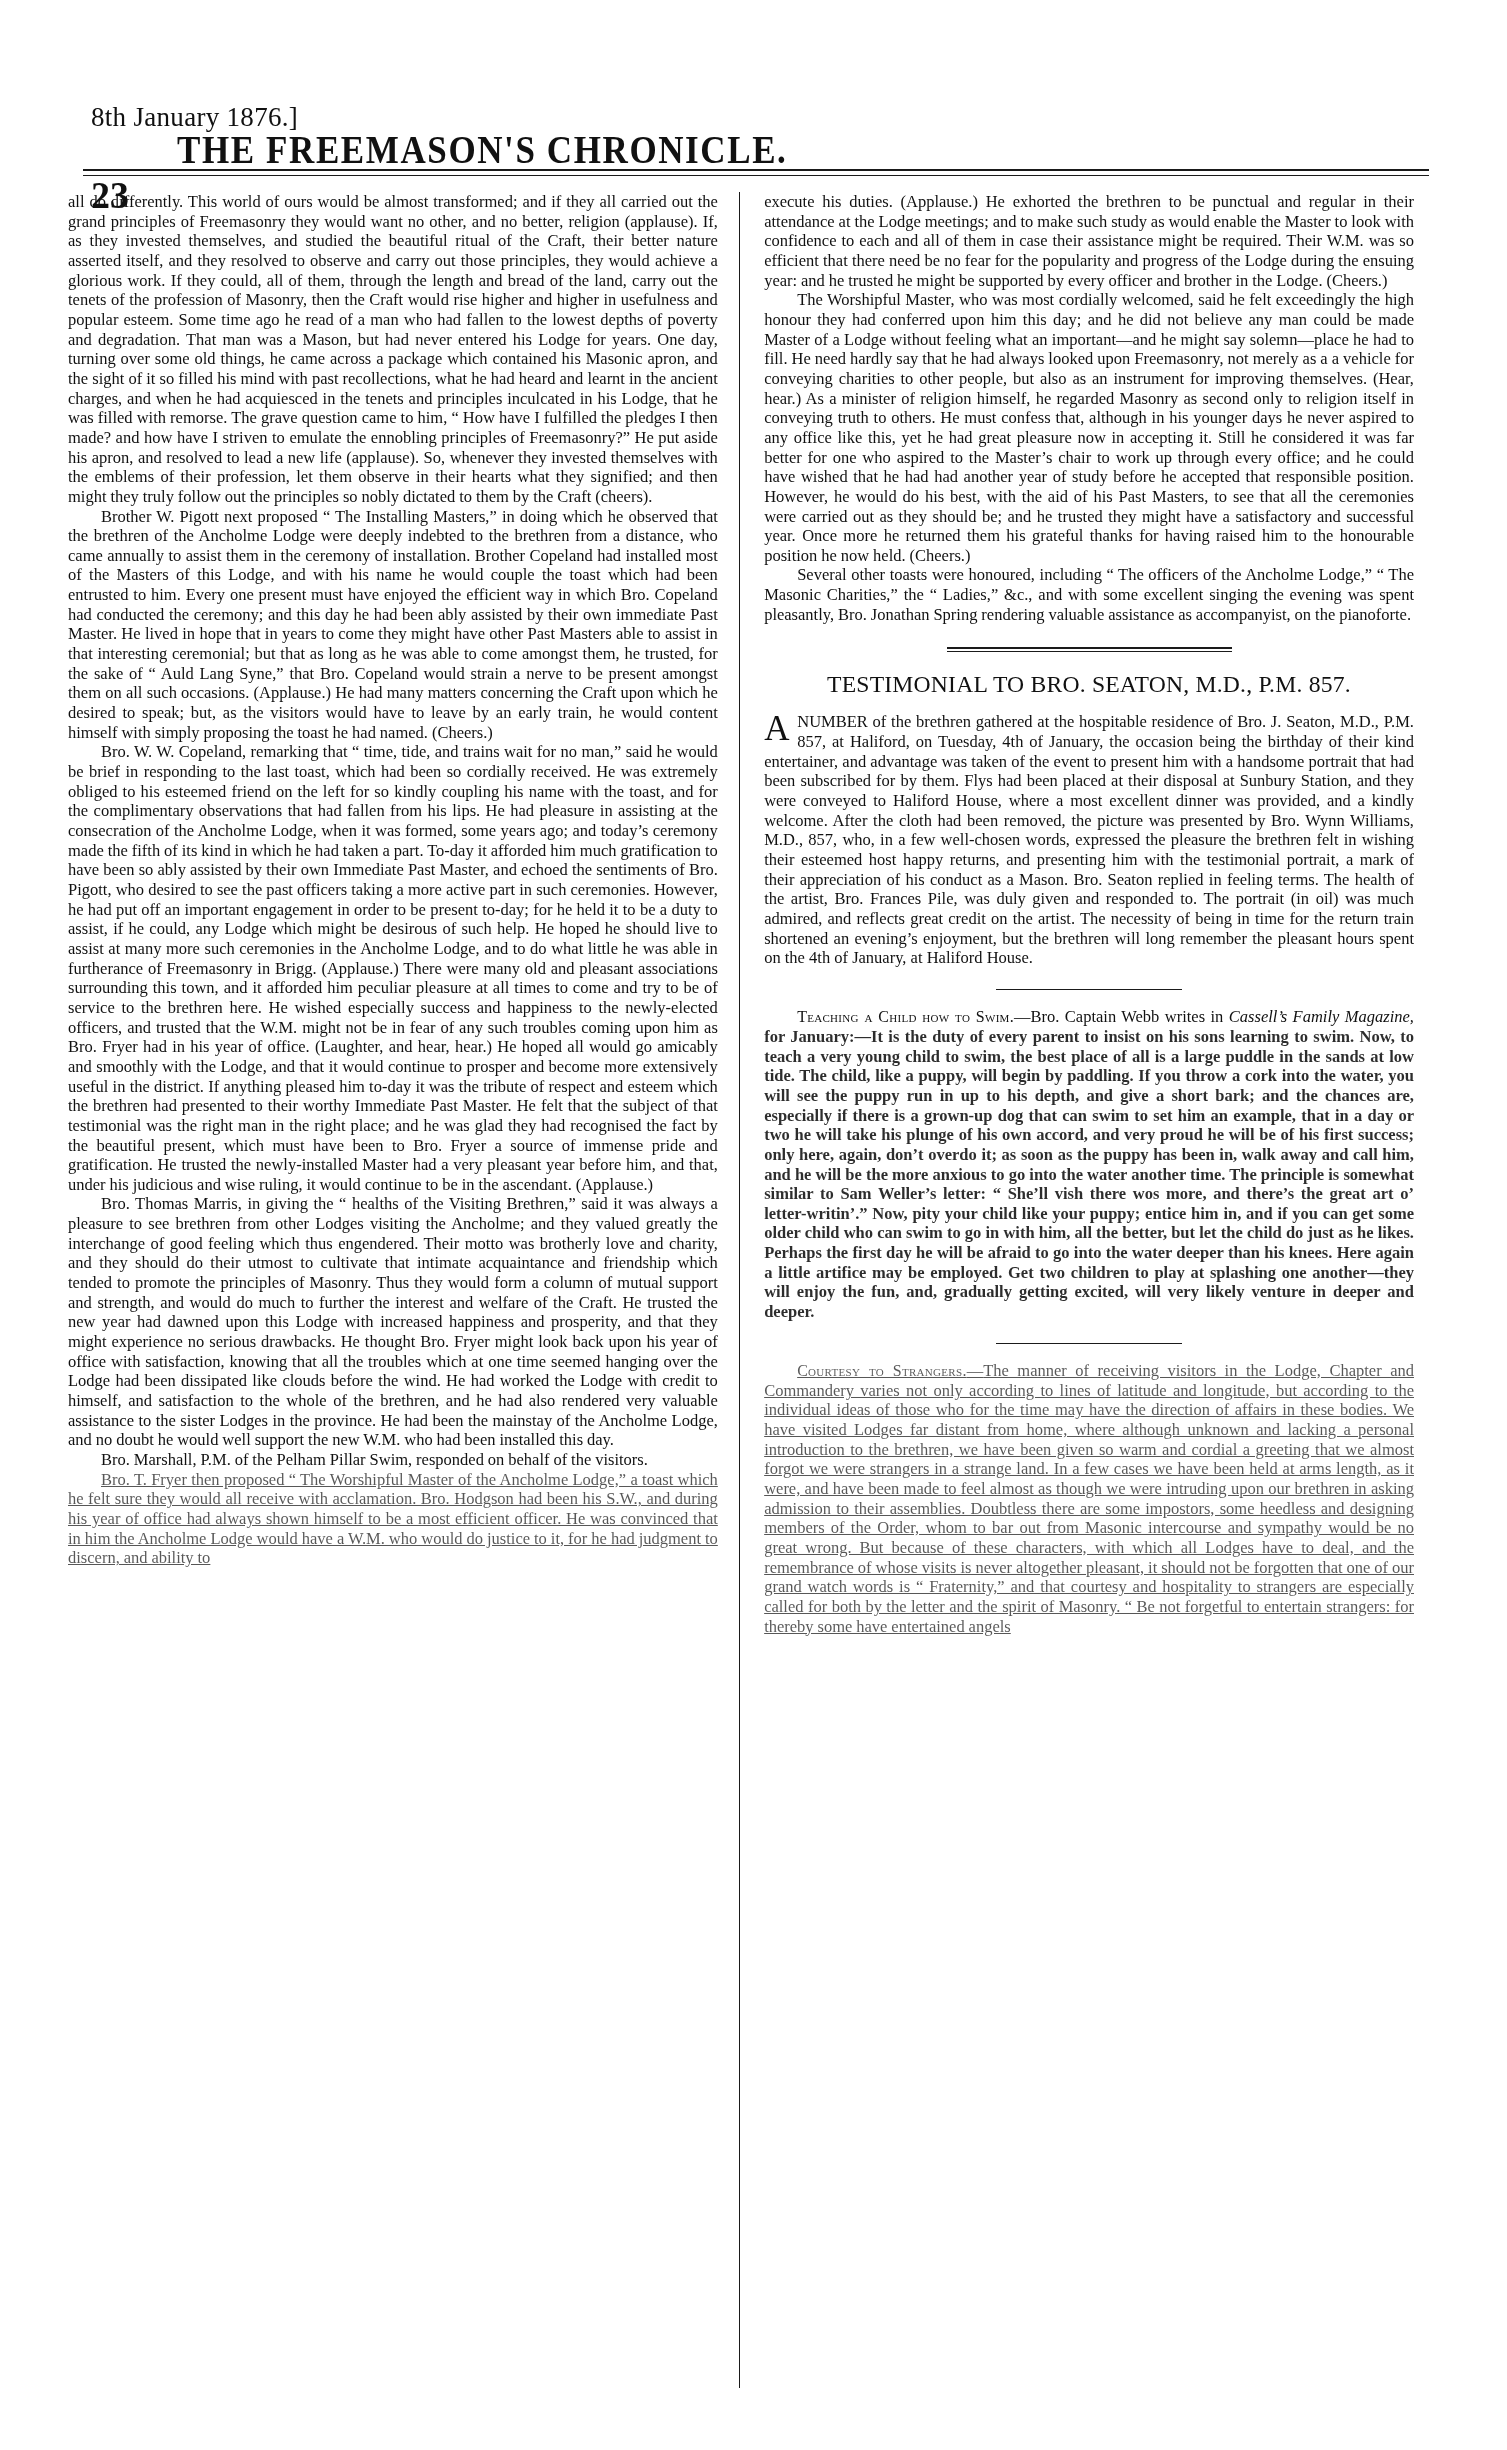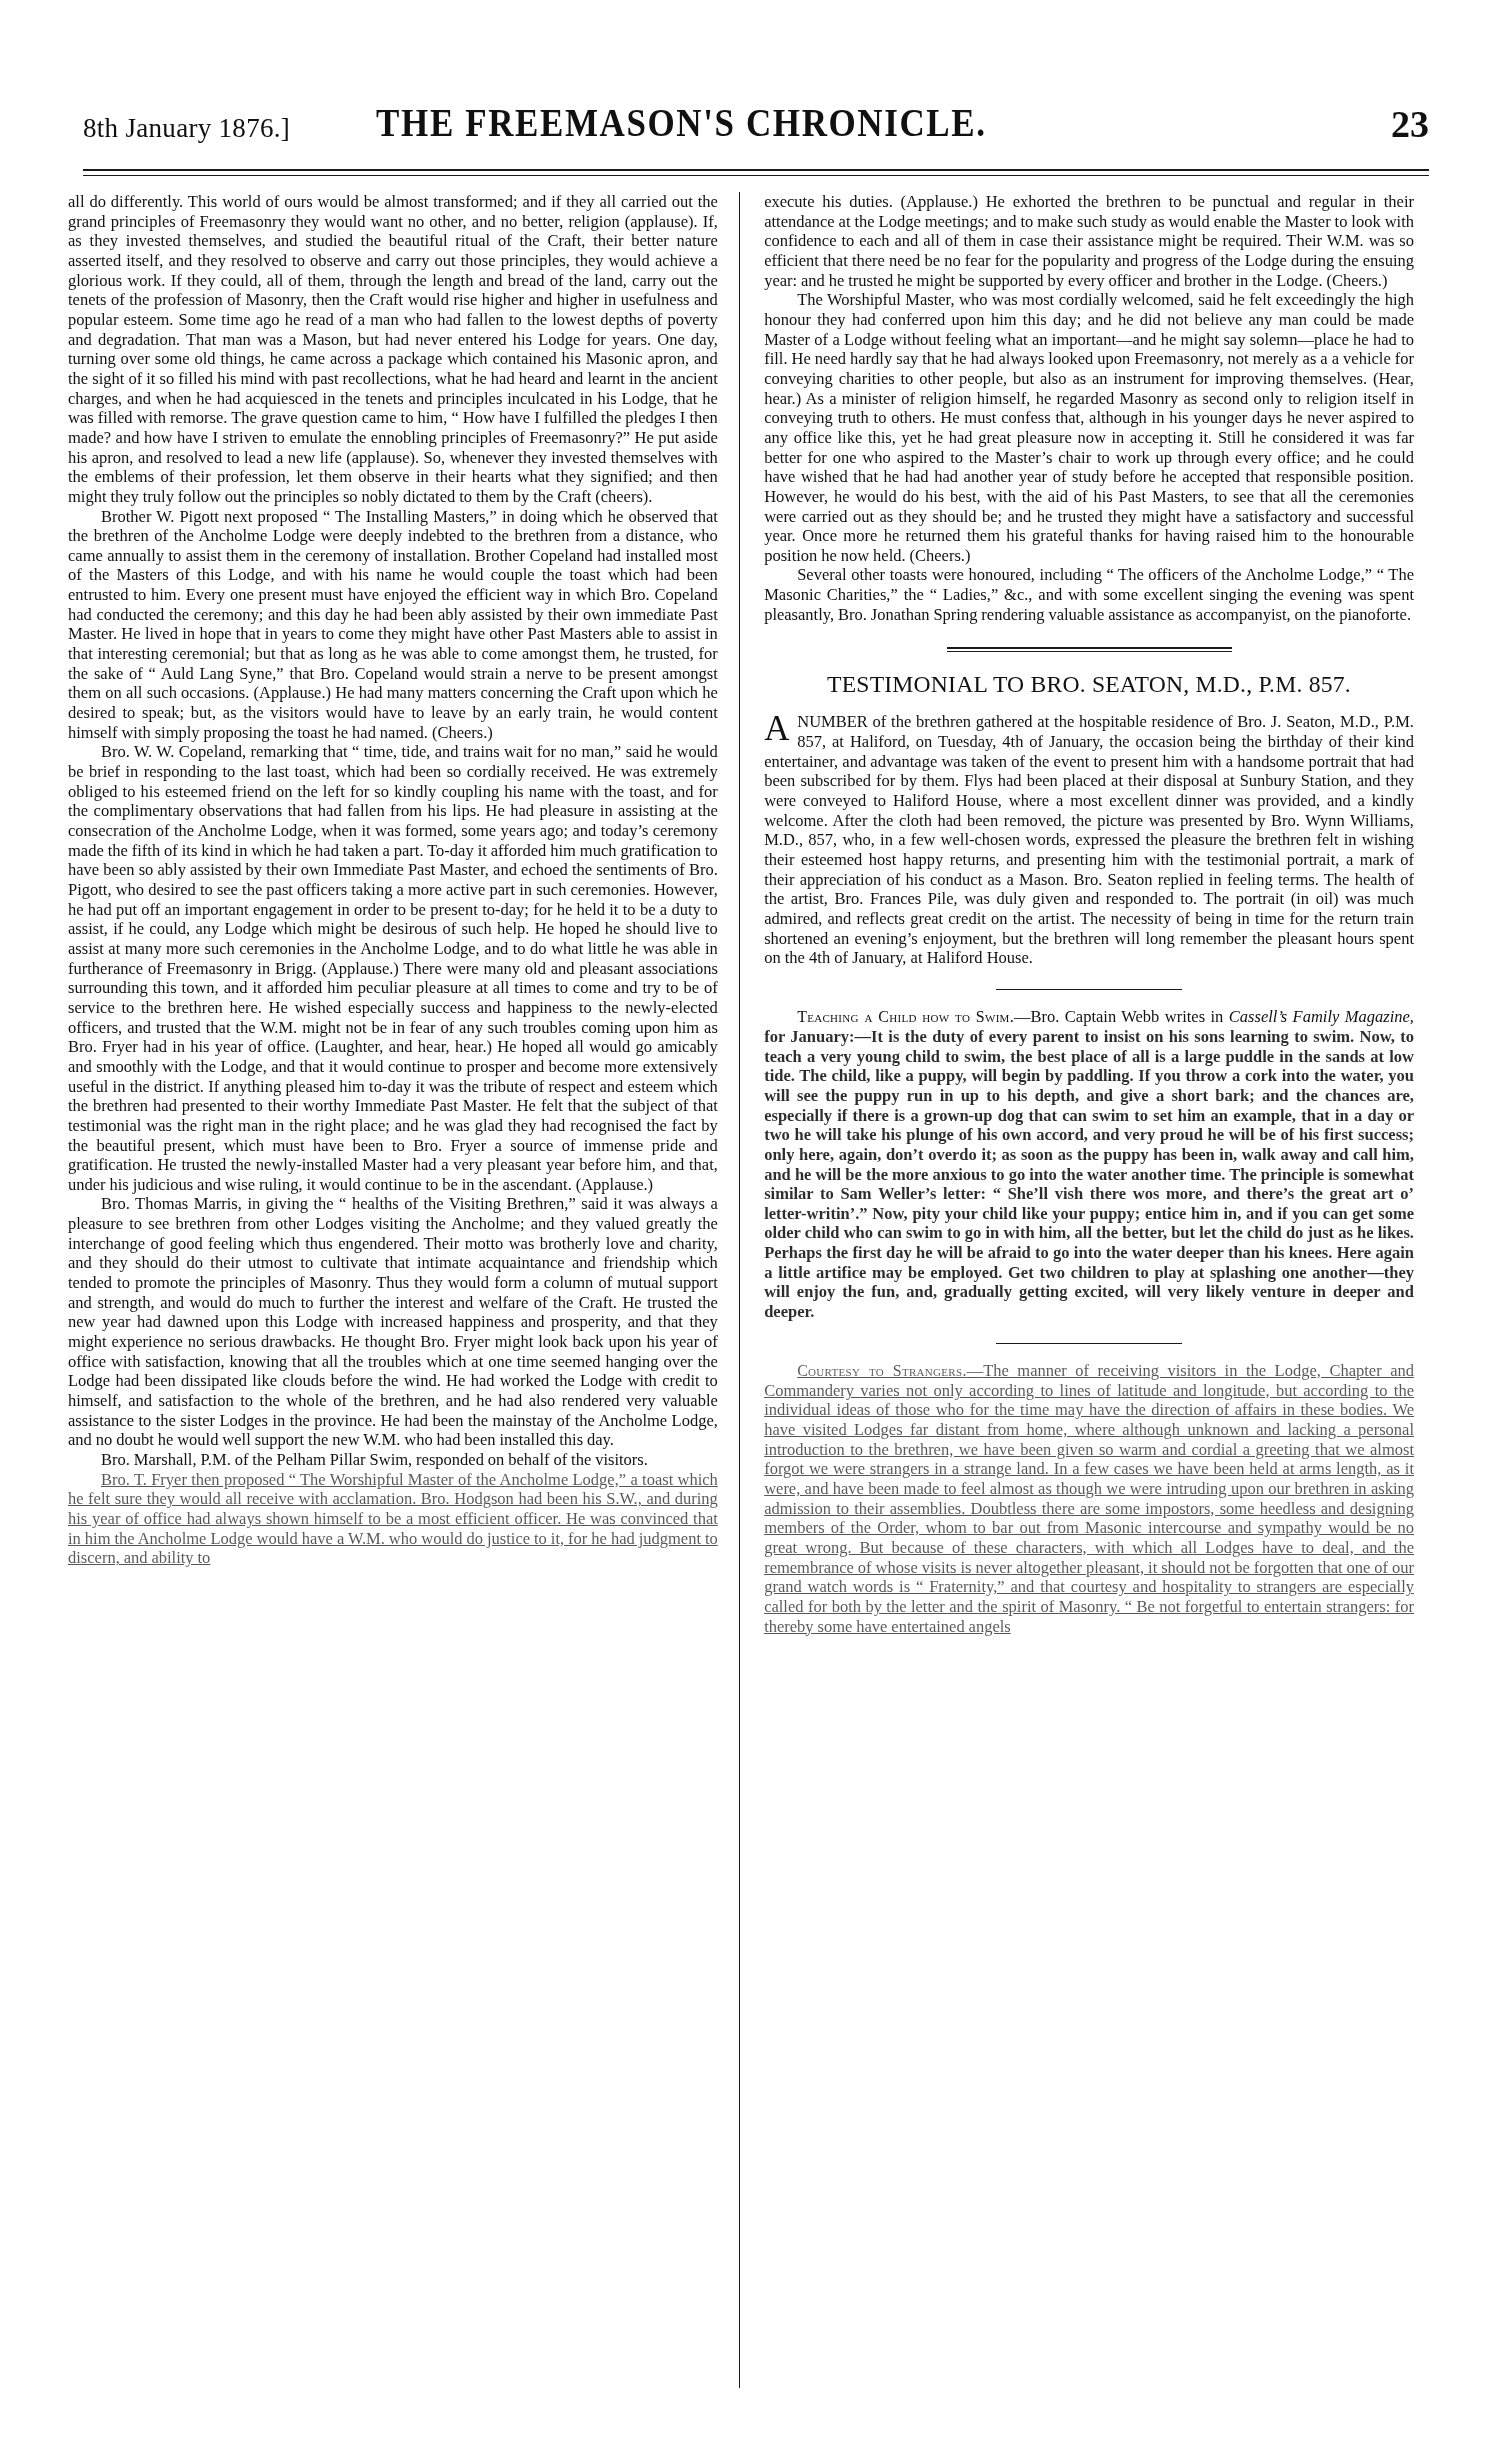--- a/index.html
+++ b/index.html
@@ -15,27 +15,28 @@
     background: #ffffff;
     margin: 0 auto;
     overflow: hidden;
     font-family: "Liberation Serif", "DejaVu Serif", serif;
     color: #111111;
   }
 
   
   .masthead {
     position: absolute;
-    left: 83px;
+    left: 91px;
     top: 102px;
     width: 1346px;
     height: 62px;
     display: flex;
     align-items: baseline;
     justify-content: space-between;
+    flex-direction: column;
   }
   .masthead-date {
     font-size: 27px;
     letter-spacing: 0.3px;
     font-weight: 400;
     white-space: nowrap;
   }
   .masthead-title {
     font-size: 35px;
     font-weight: 700;

